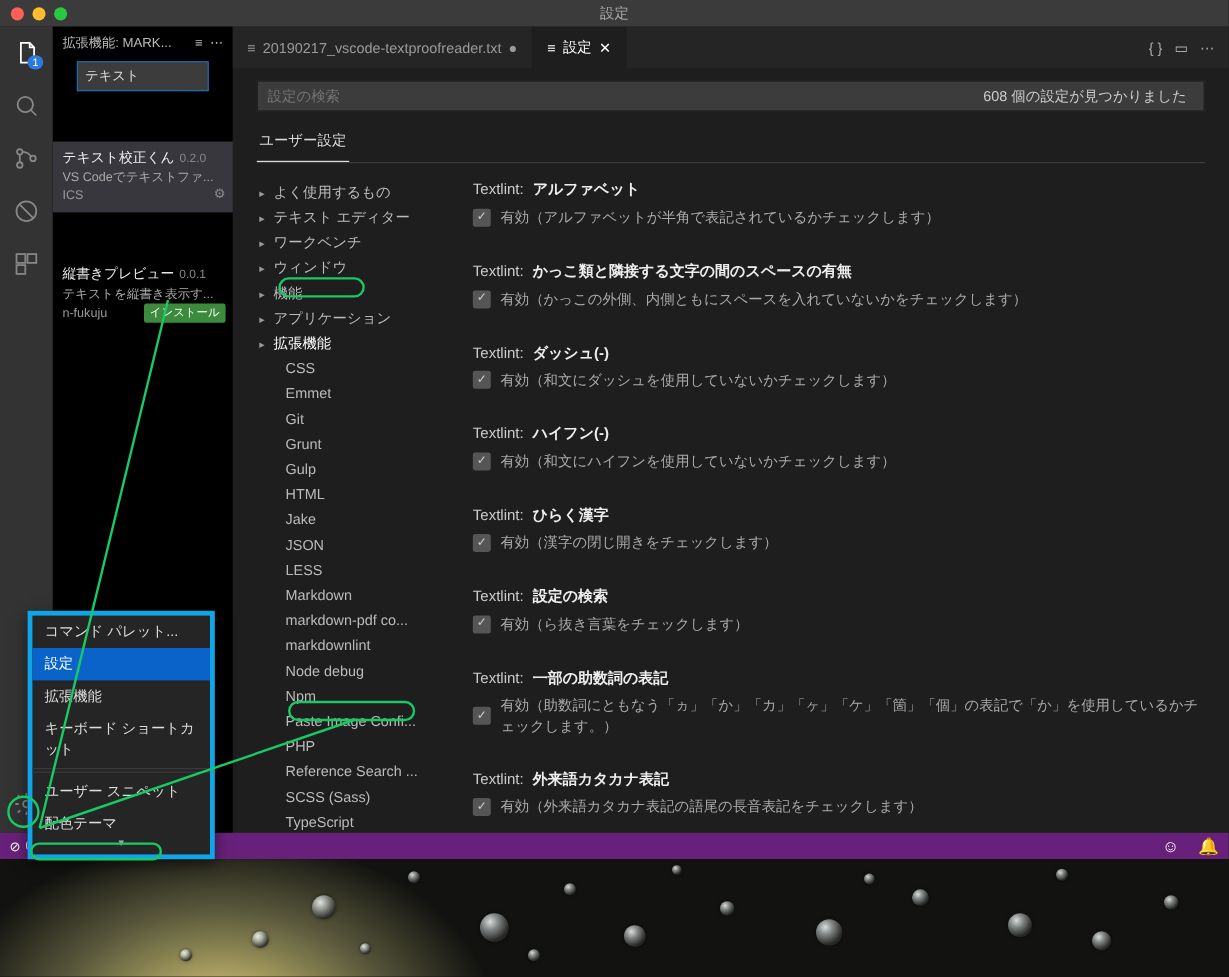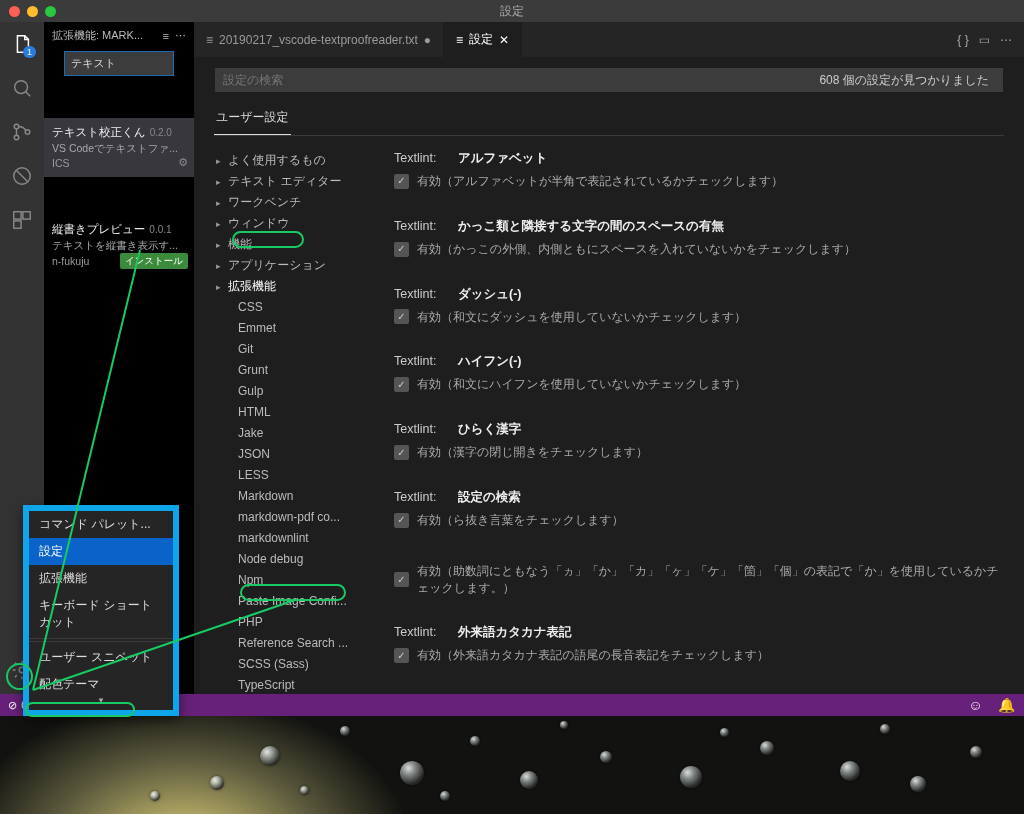--- a/index.html
+++ b/index.html
@@ -51,32 +51,32 @@
 .toc { width:150px; font-size:12px; color:#bbb; overflow:hidden; }
 .toc .row { padding:2px 0 2px 14px; white-space:nowrap; position:relative; line-height:17px; overflow:hidden; text-overflow:ellipsis; }
 .toc .row.top::before { content:"▸"; position:absolute; left:2px; color:#999; font-size:9px; top:3px;}
 .toc .row.sel { color:#fff; }
 .toc .sub { padding-left:24px; }
 
 .settings-list { flex:1; overflow:hidden; padding-left:30px; display:flex; flex-direction:column; gap:28px; }
 .setting { font-size:12px; }
 .setting .title { color:#ddd; font-size:12.5px; }
 .setting .title .k1 { color:#ccc; }
-.setting .title .k2 { color:#eee; font-weight:600; margin-left:18px; }
+.setting .title .k2 { color:#eee; font-weight:600; margin-left:4px; }
 .setting .row2 { display:flex; align-items:center; gap:8px; margin-top:6px; color:#aaa; line-height:1.4; }
 .setting .cb { width:15px; height:15px; background:#555; border-radius:2px; display:flex; align-items:center; justify-content:center; color:#ccc; font-size:10px; flex-shrink:0; }
 
 
 .statusbar { height:22px; background:#68217a; display:flex; align-items:center; color:#fff; font-size:11px; position:absolute; top:694px; left:0; right:0; }
 .statusbar .seg { padding:0 8px; display:flex; align-items:center; gap:4px; }
 .statusbar .right { margin-left:auto; display:flex; }
 .statusbar .smile,.statusbar .bell { font-size:14px; }
 
 
-.popup { position:absolute; left:23px; bottom:98px; width:156px; background:#252526; border:6px solid #0ea5e9; box-shadow:0 4px 12px rgba(0,0,0,.5); z-index:50; }
+.popup { position:absolute; left:23px; bottom:98px; width:156px; background:#252526; border:4px solid #0ea5e9; box-shadow:0 4px 12px rgba(0,0,0,.5); z-index:50; }
 .popup .mi { padding:5px 10px; font-size:12px; color:#ddd; }
 .popup .mi.sel { background:#0a63c9; color:#fff; }
 .popup .mi.last::after { content:"▾"; display:block; text-align:center; color:#aaa; font-size:9px; margin-top:2px; }
 .popup .sep { height:1px; background:#3a3a3a; margin:2px 0; }
 
 
 .ann { position:absolute; border:2px solid #18c964; border-radius:50%; pointer-events:none; z-index:60; }
 svg.lines { position:absolute; left:0; top:0; width:1024px; height:814px; pointer-events:none; z-index:55; }
 
 
@@ -255,20 +255,21 @@
               </div>
             </div>
             <div class="setting">
               <div class="title"><span class="k1">Textlint:</span> <span class="k2">設定の検索</span></div>
   <div class="row2">
                 <span class="cb">✓</span>
                 <span>有効（ら抜き言葉をチェックします）</span>
               </div>
             </div>
             <div class="setting">
+              <div class="title"><span class="k1">Textlint:</span> <span class="k2">一部の助数詞の表記</span></div>
   <div class="row2">
                 <span class="cb">✓</span>
                 <span>有効（助数詞にともなう「ヵ」「か」「カ」「ヶ」「ケ」「箇」「個」の表記で「か」を使用しているかチェックします。）</span>
               </div>
             </div>
             <div class="setting">
               <div class="title"><span class="k1">Textlint:</span> <span class="k2">外来語カタカナ表記</span></div>
   <div class="row2">
                 <span class="cb">✓</span>
                 <span>有効（外来語カタカナ表記の語尾の長音表記をチェックします）</span>

